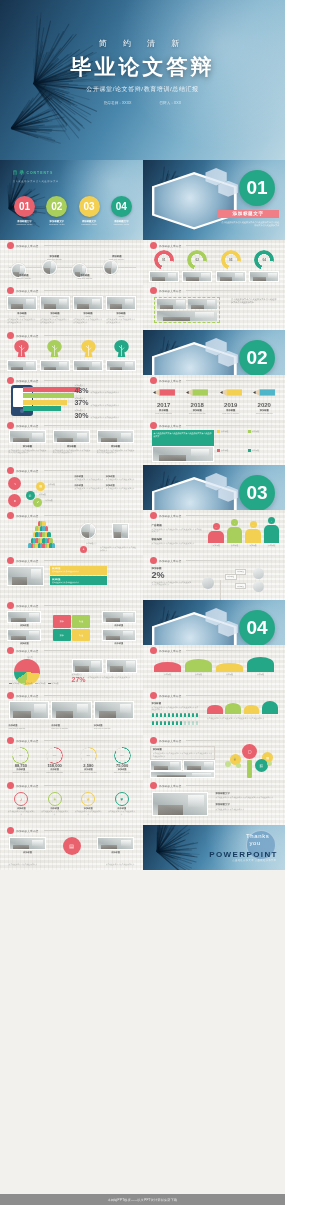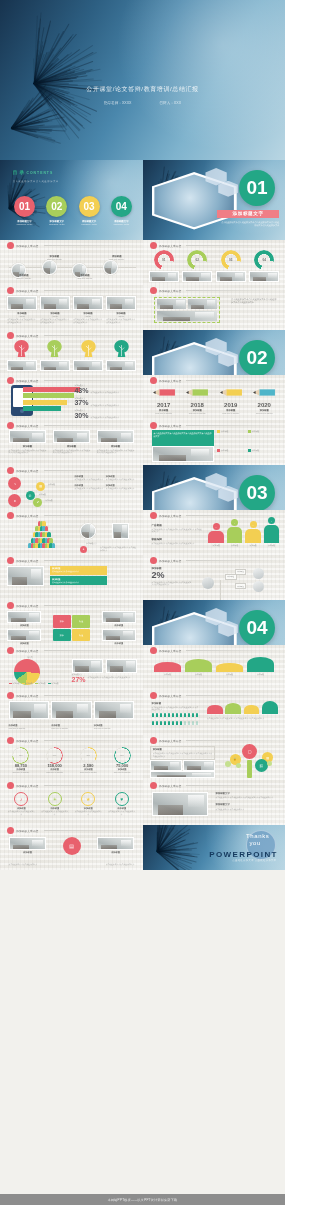--- a/index.html
+++ b/index.html
@@ -303,20 +303,22 @@
         <i style="left: 4%; top: 80%; width: 25.0676px; height: 0.778907px; transform: rotate(5.84671deg); opacity: 0.592659;"></i>
         <i style="left: 4%; top: 80%; width: 43.344px; height: 0.639564px; transform: rotate(-24.1848deg); opacity: 0.560826;"></i>
         <i style="left: 4%; top: 80%; width: 46.1471px; height: 0.541373px; transform: rotate(-36.7678deg); opacity: 0.286195;"></i>
         <i style="left: 4%; top: 80%; width: 55.2054px; height: 0.681865px; transform: rotate(-12.1492deg); opacity: 0.503333;"></i>
         <i style="left: 4%; top: 80%; width: 28.5436px; height: 0.406719px; transform: rotate(4.23903deg); opacity: 0.372735;"></i>
         <i style="left: 4%; top: 80%; width: 42.7047px; height: 0.820874px; transform: rotate(-27.1094deg); opacity: 0.425264;"></i>
         <i style="left: 4%; top: 80%; width: 21.6396px; height: 0.732971px; transform: rotate(-15.3302deg); opacity: 0.339933;"></i>
         <i style="left: 4%; top: 80%; width: 52.2617px; height: 0.433134px; transform: rotate(-41.4112deg); opacity: 0.555014;"></i>
         <i style="left: 4%; top: 80%; width: 46.6698px; height: 0.804079px; transform: rotate(-47.0806deg); opacity: 0.712481;"></i>
       </div>
+    <div class="sub1">简 约 清 新</div>
+    <div class="ttl">毕业论文答辩</div>
     <div class="sub2">公开课堂/论文答辩/教育培训/总结汇报</div>
     <div class="byl">
       <span>指导老师：XXXX</span>
       <span>答辩人：XXX</span>
     </div>
   </div>
 
   <div class="slide blue" id="s2">
     <div class="dandy" id="dandy2">
         <i style="left: 6%; top: 60%; width: 29.1595px; height: 0.394074px; transform: rotate(-26.4416deg); opacity: 0.254636;"></i>

